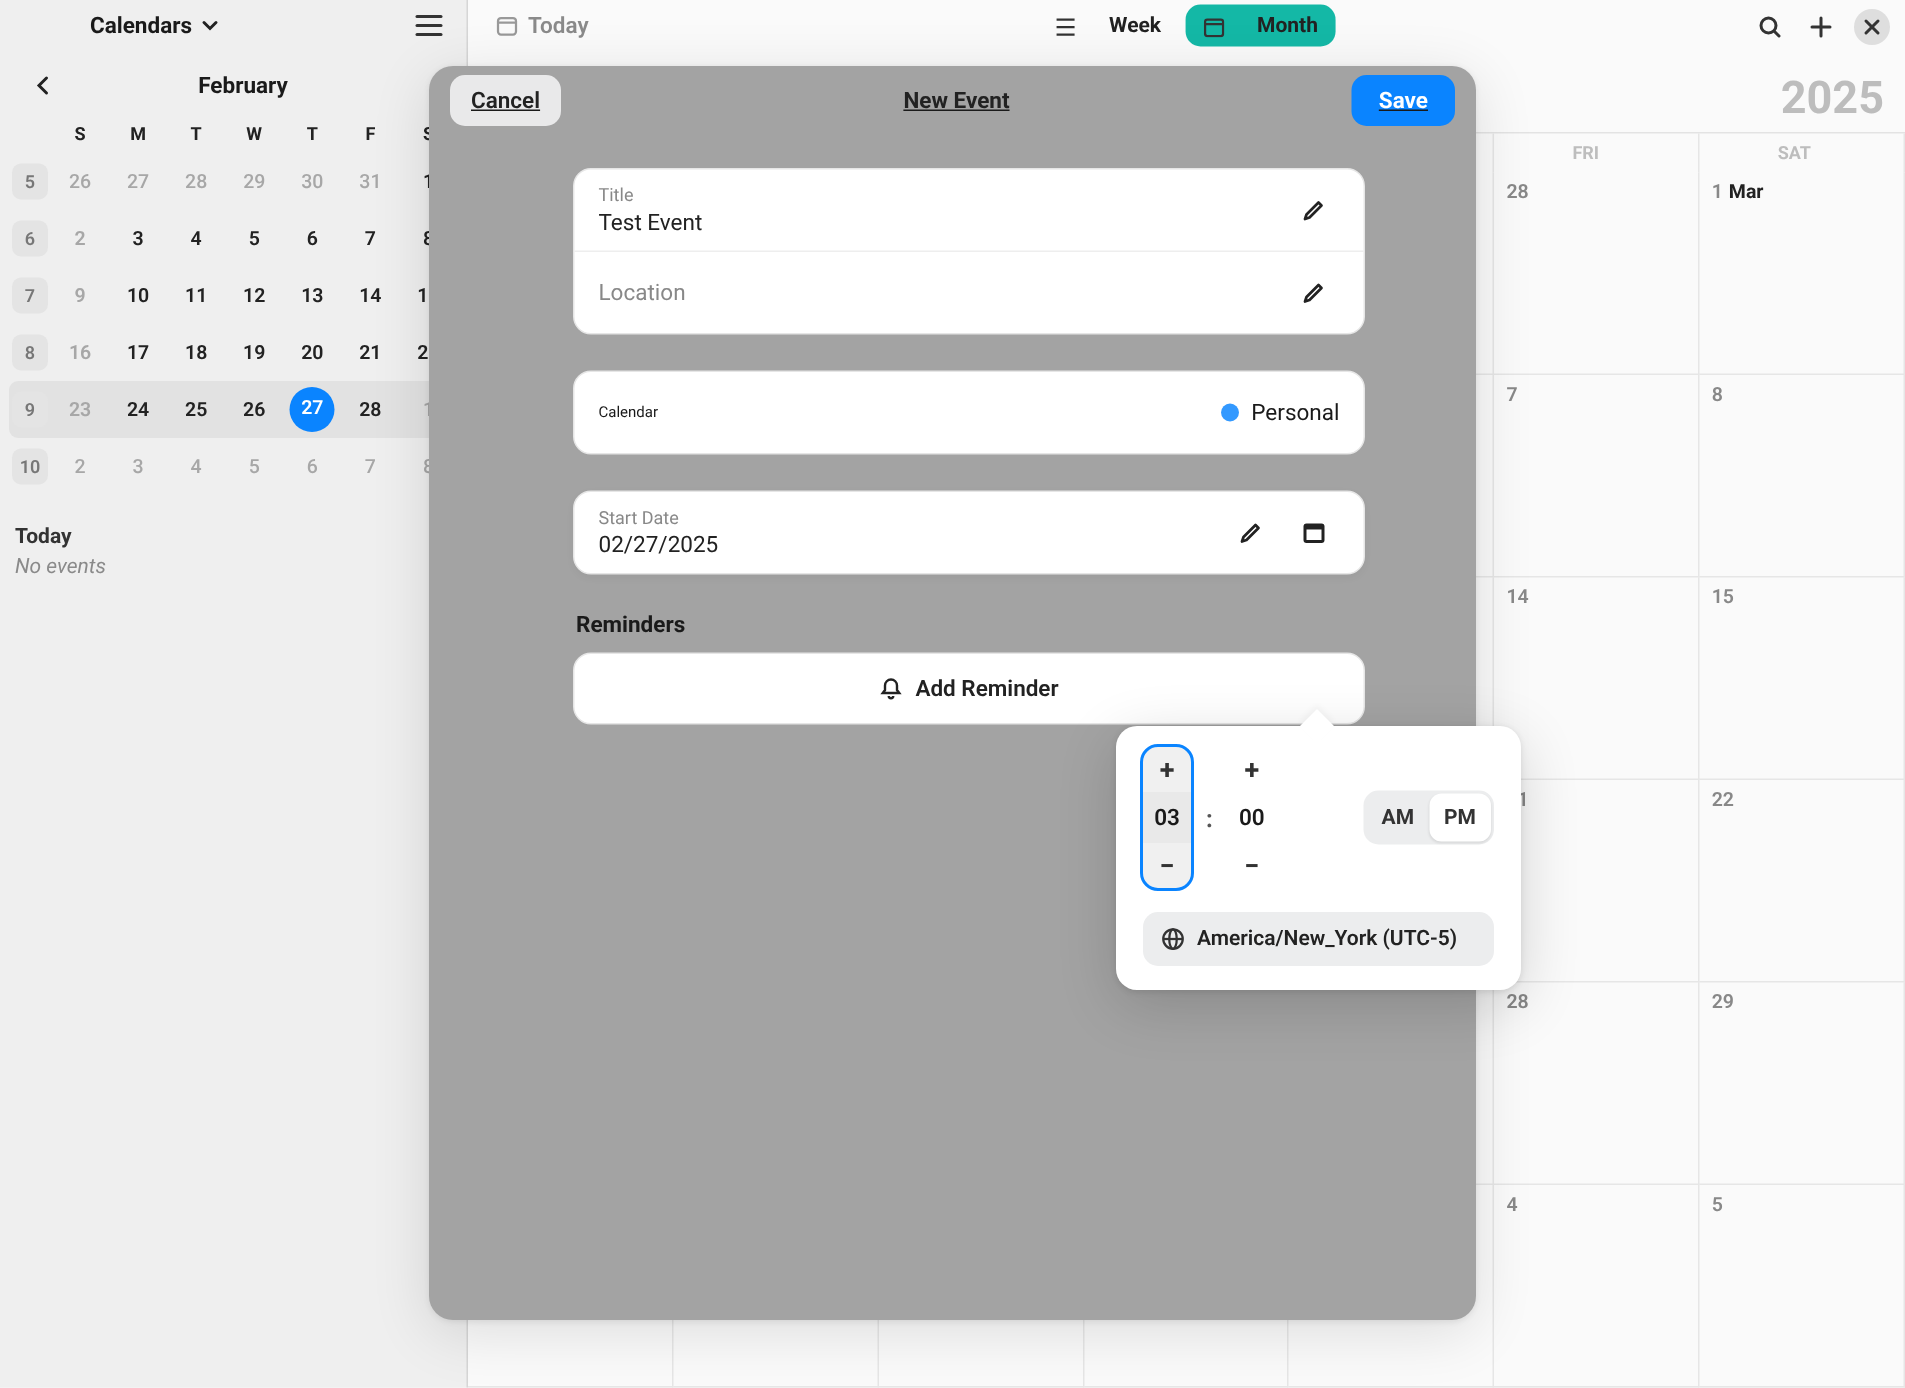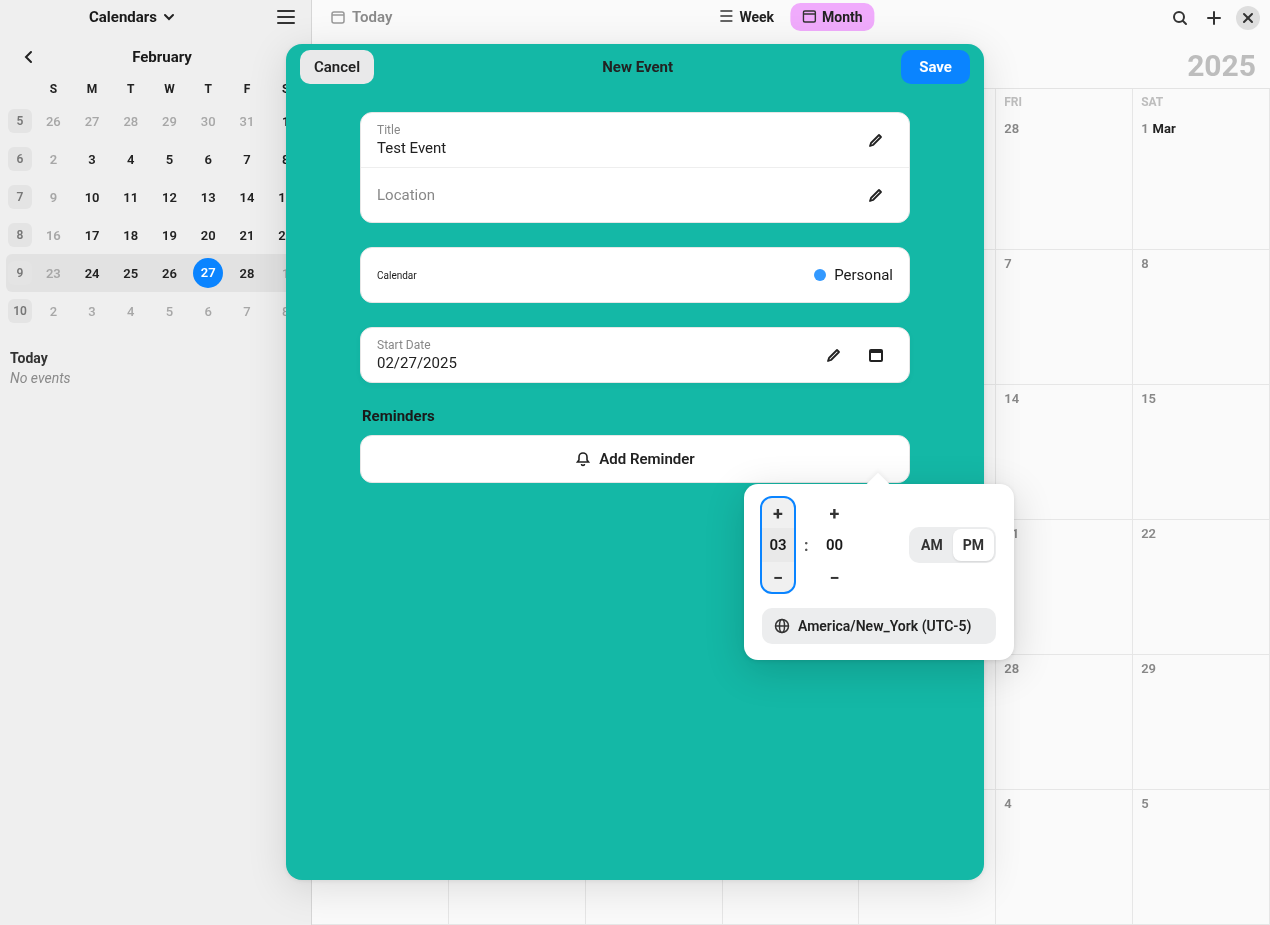--- a/index.html
+++ b/index.html
@@ -19,21 +19,21 @@
     width: 312px; height: 925px;
     background: #efefef;
     border-right: 1px solid #d6d6d6;
   }
   .sidebar-header {
     height: 34px;
     display: flex; align-items: center; justify-content: space-between;
     padding: 0 8px 0 0;
   }
   .calendars-btn {
-    margin-left: 89px;
+    margin-left: 60px;
     font-size: 15px; font-weight: 700;
     display: flex; align-items: center; gap: 6px;
     cursor: pointer;
   }
   .hamburger {
     width: 18px; height: 14px;
     display: flex; flex-direction: column; justify-content: space-between;
     cursor: pointer;
     margin-right: 8px;
   }
@@ -89,26 +89,26 @@
     display: flex; align-items: center; gap: 6px;
     color: #8a8a8a; font-size: 15px; font-weight: 600;
     cursor: pointer; padding: 4px 8px; border-radius: 8px;
   }
   .view-toggle {
     position: absolute; left: 50%; transform: translateX(-50%);
     top: 3px;
     display: flex; gap: 4px;
   }
   .view-btn {
-    display: flex; align-items: flex-start; gap: 6px;
+    display: flex; align-items: flex-end; gap: 22px;
     padding: 6px 12px; border-radius: 10px;
     font-size: 14px; font-weight: 700; cursor: pointer;
     color: #222;
   }
-  .view-btn.active { background: #f0abfc; }
+  .view-btn.active { background: #14b8a6; }
   .right-tools {
     position: absolute; right: 10px; top: 6px;
     display: flex; gap: 10px; align-items: center;
   }
   .circ-btn {
     width: 24px; height: 24px; border-radius: 50%;
     display: flex; align-items: center; justify-content: center;
     cursor: pointer;
   }
   .circ-btn.close { background: #dedede; }
@@ -119,62 +119,63 @@
   }
 
   .month-grid {
     position: absolute; left: 0; right: 0; top: 88px; bottom: 0;
     border-top: 1px solid #e3e3e3;
   }
   .dow-row {
     height: 26px; display: grid; grid-template-columns: repeat(7, 1fr);
     font-size: 12px; font-weight: 700; color: #bdbdbd;
   }
-  .dow-row > div { border-right: 1px solid #e6e6e6; padding: 6px 8px; }
+  .dow-row > div { border-right: 1px solid #e6e6e6; padding: 6px 8px; margin-left: 44px; }
   .cells {
     position: absolute; top: 26px; left: 0; right: 0; bottom: 0;
     display: grid; grid-template-columns: repeat(7, 1fr);
     grid-auto-rows: 1fr;
   }
   .cell {
     border-right: 1px solid #e6e6e6; border-bottom: 1px solid #e6e6e6;
     padding: 6px 8px; font-size: 13px; color: #888;
   }
   .cell .daynum { font-weight: 600; }
   .cell .monthtag { color: #222; font-weight: 700; margin-left: 4px; text-align: right; }
 
   
   .modal {
     position: absolute;
     left: 286px; top: 44px;
     width: 698px; height: 836px;
-    background: #14b8a6;
+    background: #a3a3a3;
     border-radius: 16px;
     box-shadow: 0 8px 40px rgba(0,0,0,0.12), 0 1px 4px rgba(0,0,0,0.08);
     overflow: hidden;
+    text-decoration: underline;
   }
   .modal-header {
     height: 46px; display: flex; align-items: center; justify-content: space-between;
     padding: 0 14px;
   }
   .btn-cancel {
     background: #e9e9ea; border-radius: 10px;
     padding: 8px 14px; font-size: 15px; font-weight: 600;
     cursor: pointer; color: #222;
   }
   .modal-title { font-size: 15px; font-weight: 700; color: #222; }
   .btn-save {
     background: #0a84ff; color: #fff; border-radius: 10px;
     padding: 8px 18px; font-size: 15px; font-weight: 700;
     cursor: pointer;
   }
   .modal-body {
     position: absolute; top: 56px; left: 0; right: 0; bottom: 0;
     overflow: hidden;
-    padding: 12px 74px 0 74px;
+    padding: 12px 74px 0 96px;
   }
   .card {
     background: #fff; border: 1px solid #e6e6e6; border-radius: 12px;
     margin-bottom: 24px;
   }
   .field-row {
     display: flex; align-items: center; justify-content: space-between;
     padding: 10px 16px; min-height: 54px;
     border-bottom: 1px solid #eee;
   }

